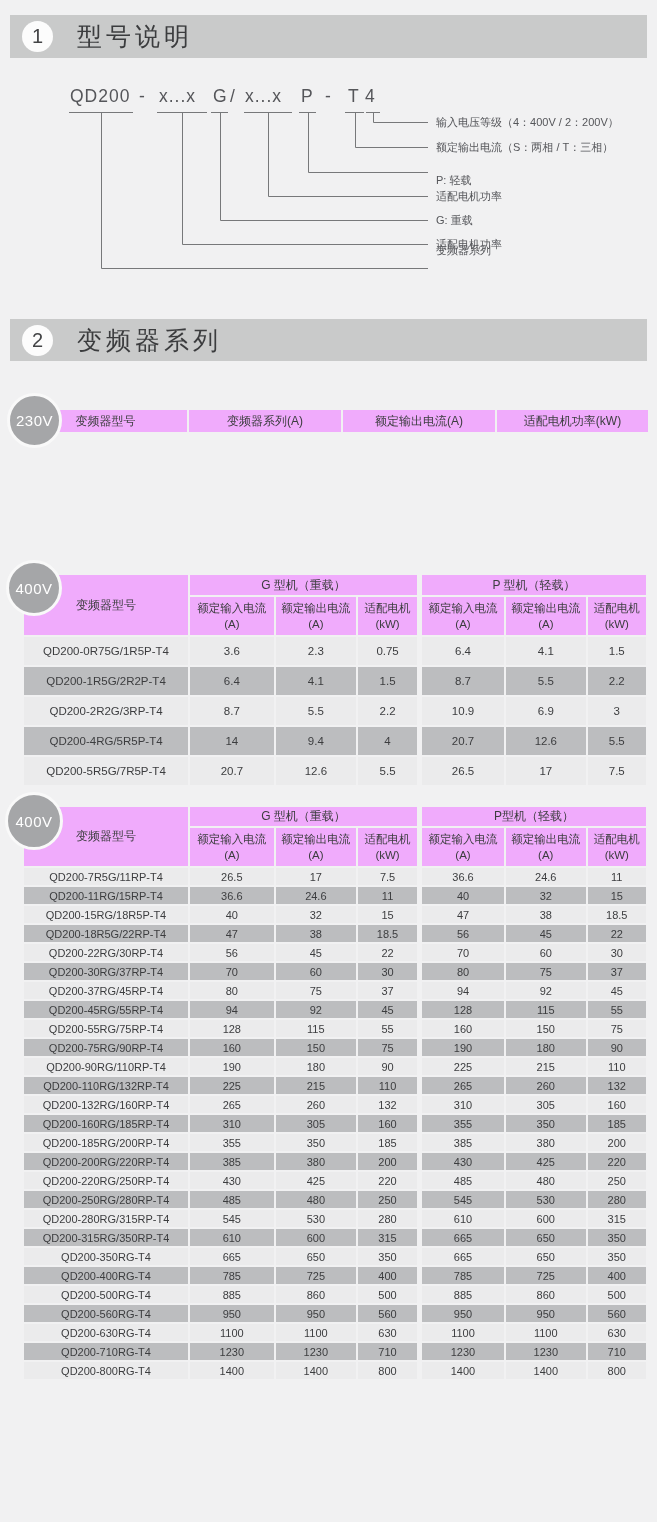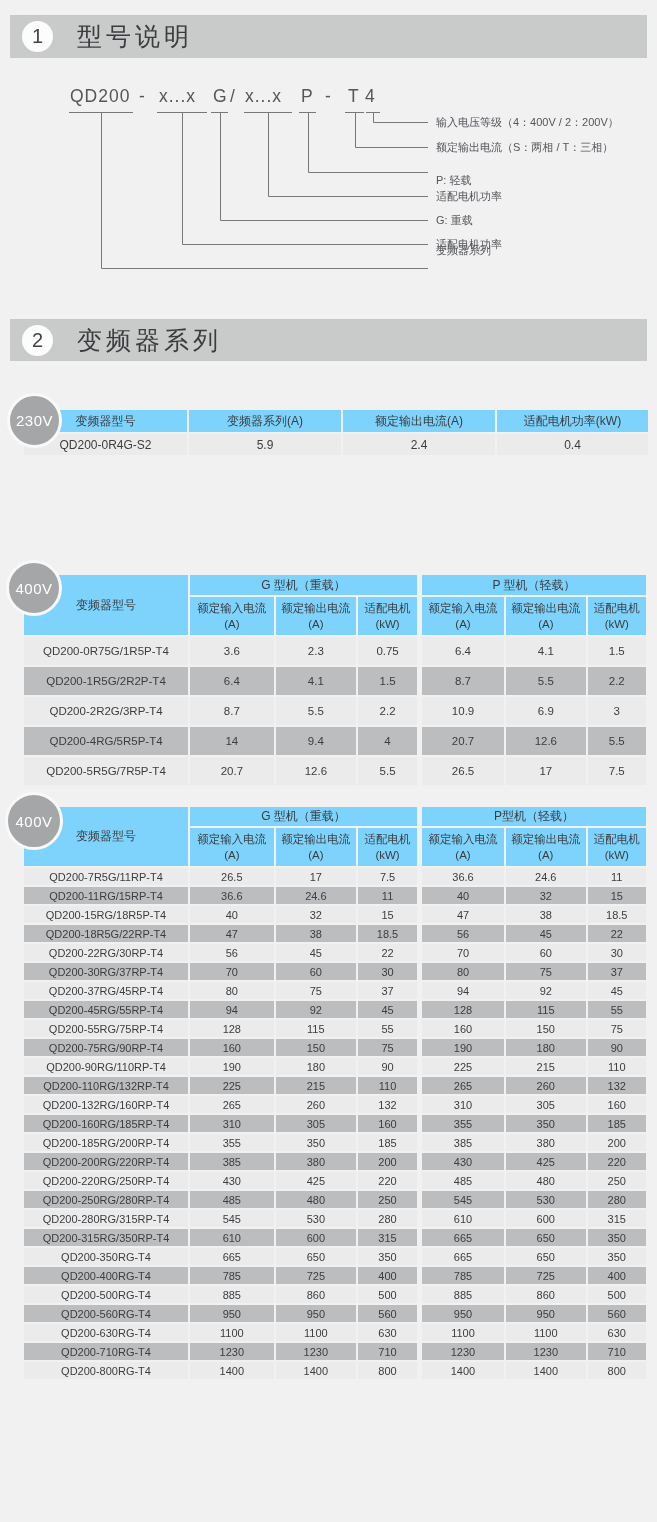--- a/index.html
+++ b/index.html
@@ -43,21 +43,21 @@
     color: #ffffff; font-size: 15px; letter-spacing: 0.5px;
     display: flex; align-items: center; justify-content: center;
     z-index: 3;
   }
   
   table { border-collapse: collapse; table-layout: fixed; position: absolute; z-index: 1; }
   th, td {
     border: 2px solid #f1f1f2; text-align: center; vertical-align: middle;
     font-weight: normal; color: #3c3d3f; overflow: hidden; white-space: nowrap;
   }
-  th { background: #7dd3fc; }
+  th { background: #f0abfc; }
   tr.light td { background: #ebebec; }
   tr.dark  td { background: #bcbdbf; }
   .gsplit { border-left: 5px solid #f1f1f2 !important; }
 
   .spec-230 { left: 22px; top: 408px; width: 626px; }
   .spec-230 th { height: 24px; font-size: 12px; }
   .spec-230 td { height: 23px; font-size: 12px; }
 
   .spec-400a { left: 22px; top: 573px; width: 626px; }
   .spec-400a .group-row th { height: 22px; font-size: 12px; }
@@ -135,26 +135,20 @@
     </colgroup>
   <thead>
     <tr>
       <th>变频器型号</th>
       <th>变频器系列(A)</th>
       <th>额定输出电流(A)</th>
       <th>适配电机功率(kW)</th>
     </tr>
   </thead>
   <tbody>
-      <tr class="light">
-        <td>QD200-0R4G-S2</td>
-        <td>5.9</td>
-        <td>2.4</td>
-        <td>0.4</td>
-      </tr>
     </tbody>
 </table>
 
 <div class="badge" style="left:6px;top:560px;width:56px;height:56px;">400V</div>
 <table class="spec-400a">
   <colgroup>
       <col style="width:165px">
       <col style="width:85px">
       <col style="width:82px">
       <col style="width:62px">

